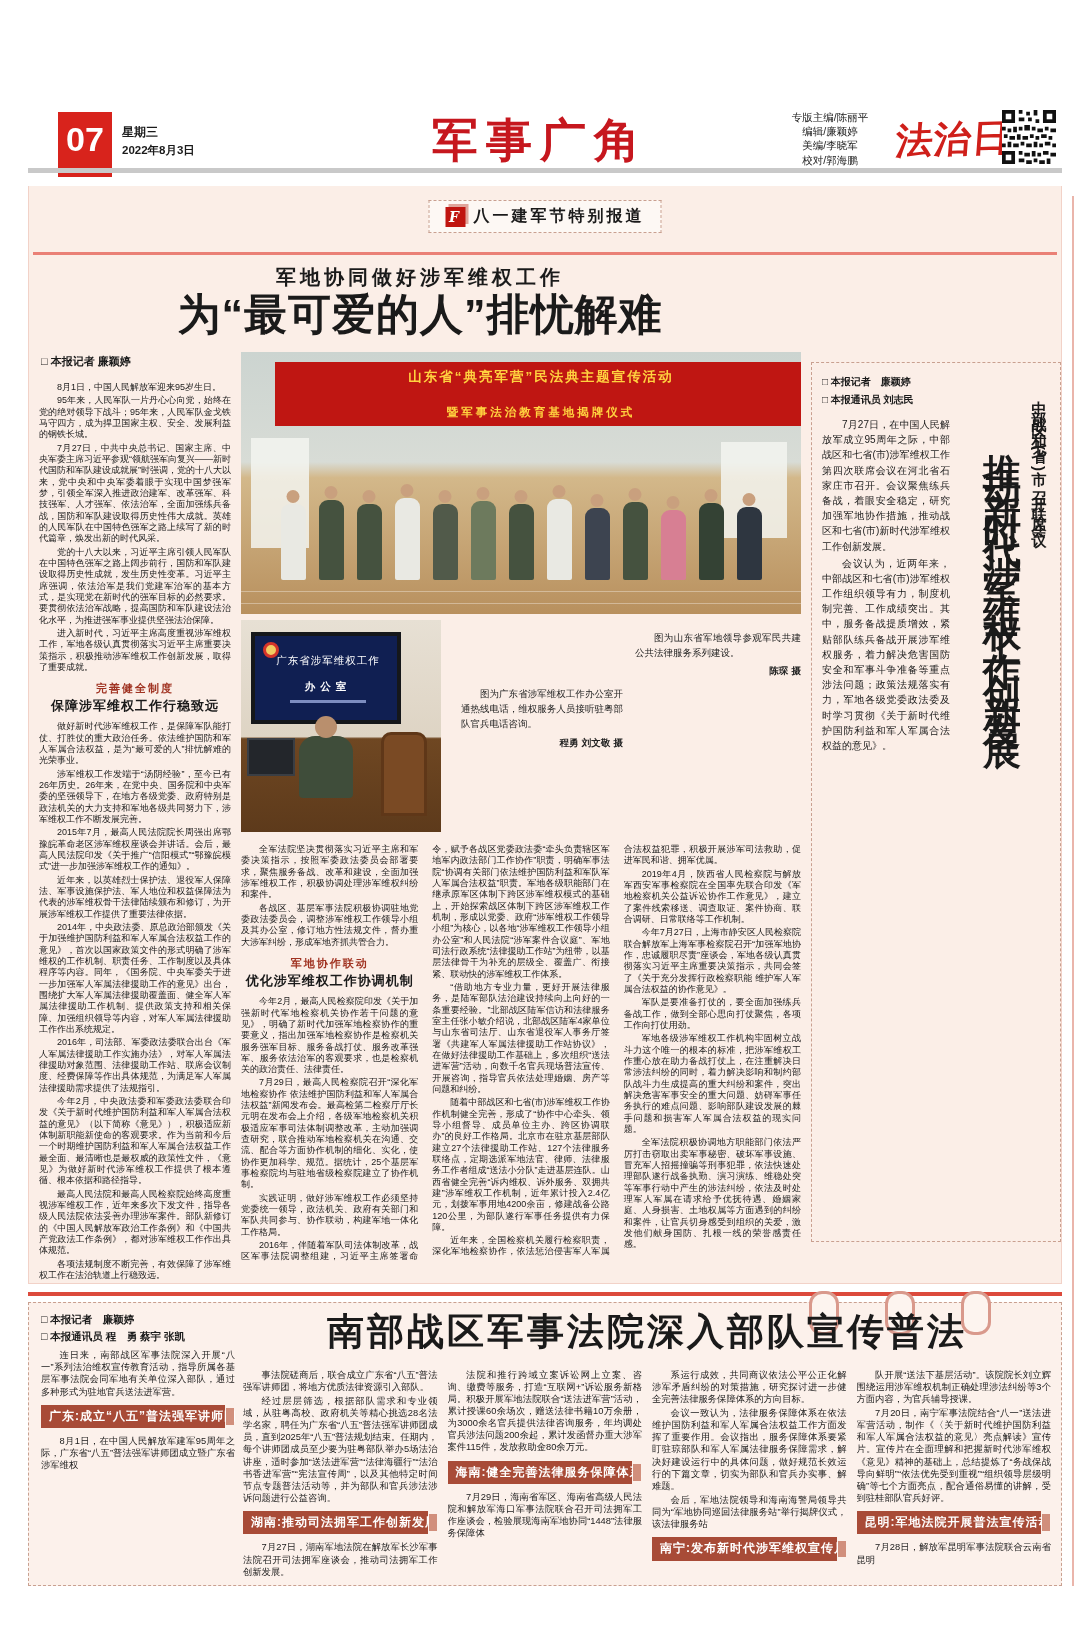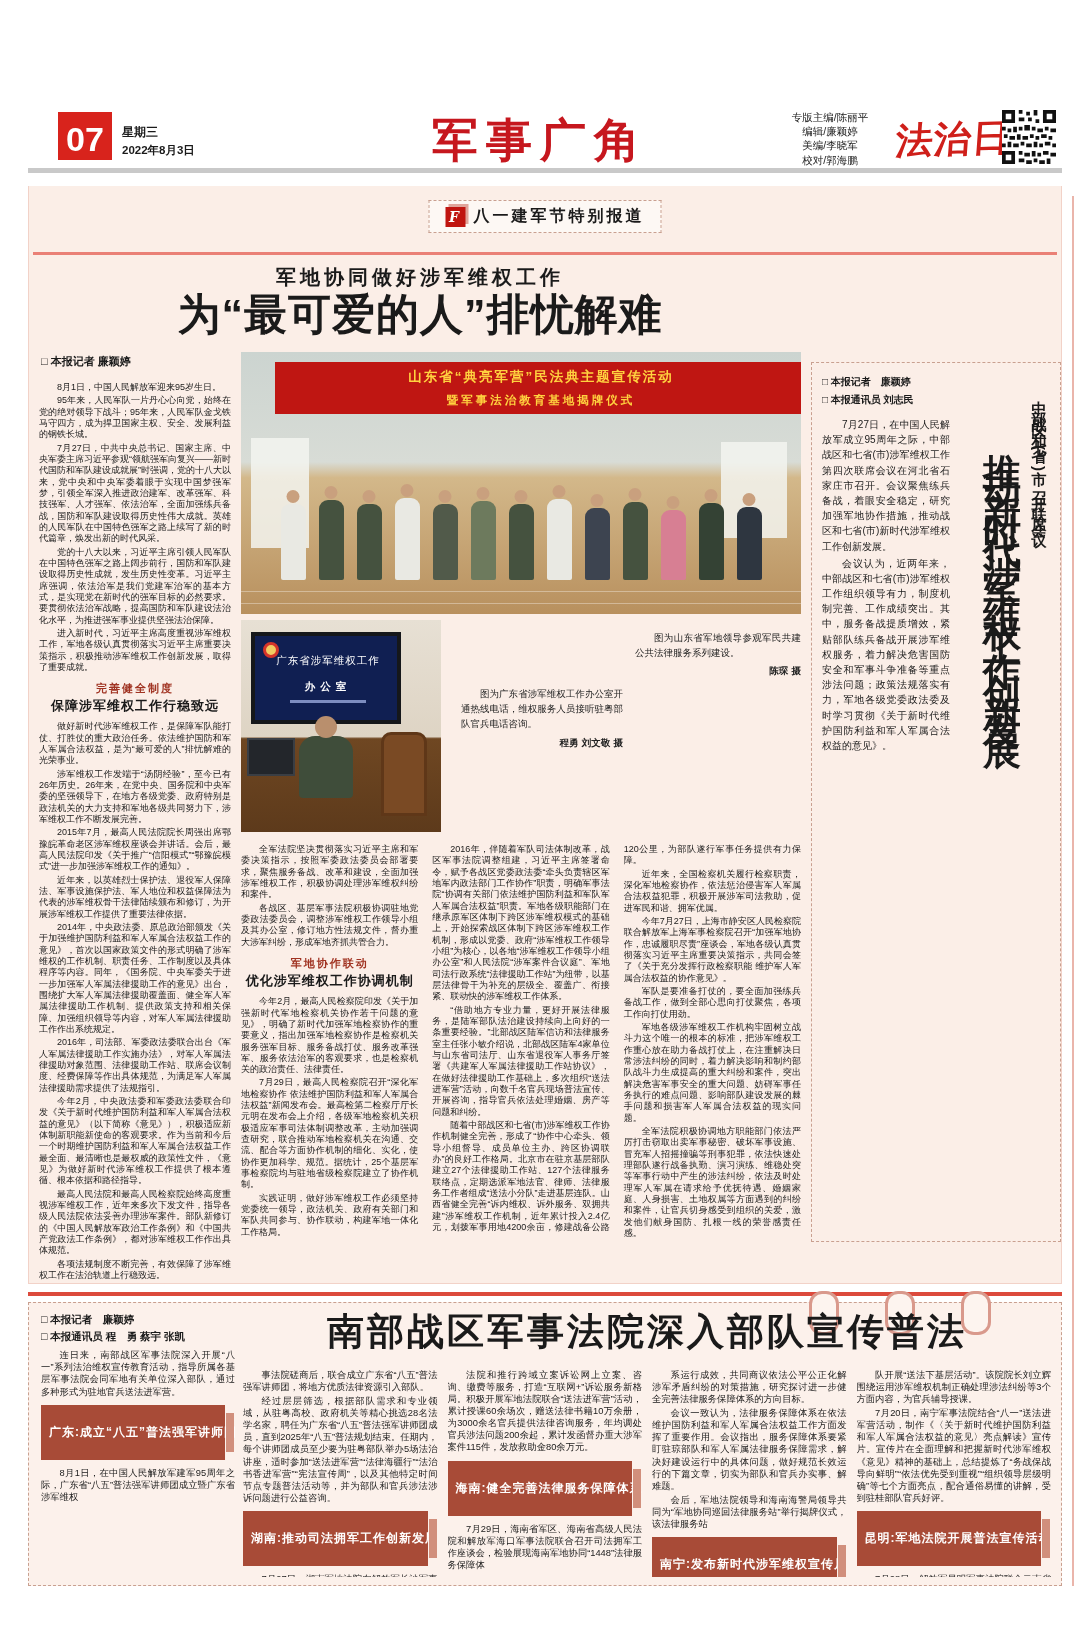--- a/index.html
+++ b/index.html
@@ -1,20 +1,20 @@
 <!DOCTYPE html>
 <html><head>
 <meta charset="utf-8">
 <style>
   html,body{margin:0;padding:0;background:#fff;}
   body{font-family:"Liberation Sans",sans-serif;color:#1a1a1a;}
   #page{position:relative;width:1080px;height:1641px;margin:0 auto;background:#fff;overflow:hidden;}
 
   
-  .pageno{position:absolute;left:58px;top:112px;width:54px;height:48px;background:#d8231c;color:#fff;
+  .pageno{position:absolute;left:58px;top:112px;width:54px;height:65px;background:#d8231c;color:#fff;
           font-weight:900;font-size:34px;line-height:54px;text-align:center;}
   .dateblk{position:absolute;left:122px;top:124px;}
   .weekday{font-size:12px;font-weight:700;}
   .date{font-size:11.5px;font-weight:700;margin-top:2px;}
   .section-title{position:absolute;left:50%;top:110px;transform:translateX(-50%);margin:0;
           color:#c6171e;font-size:46px;font-weight:900;letter-spacing:8px;white-space:nowrap;}
   .editors{position:absolute;left:770px;top:110px;width:120px;text-align:center;}
   .editors .para{margin:0;font-size:10.5px;line-height:1.35;color:#222;text-indent:0;}
   .masthead{position:absolute;left:896px;top:114px;color:#cf1f1a;font-family:"DejaVu Serif",serif;
           font-weight:900;font-size:37px;letter-spacing:1px;transform:skewX(-6deg) rotate(-2deg);white-space:nowrap;}
@@ -36,33 +36,33 @@
   .headline{position:absolute;left:0;top:100px;width:782px;margin:0;text-align:center;
             font-size:43px;font-weight:900;letter-spacing:1px;}
   .mbyline{position:absolute;left:12px;top:168px;font-size:11px;font-weight:700;}
 
   
   .flowcol .para{margin:0 0 2px;text-indent:2em;text-align:justify;}
   .colhead{text-align:center;margin:9px 0 7px;}
   .ch1{font-family:"DejaVu Serif",serif;font-size:11px;color:#a03322;font-weight:700;letter-spacing:2px;}
   .ch2{font-size:13px;font-weight:800;margin-top:2px;letter-spacing:1px;}
   .tagbox{display:block;background:#a84b37;color:#fff;font-weight:700;font-size:12.5px;
-          padding:20px 8px;margin:7px 10px 7px 0;position:relative;letter-spacing:1px;white-space:nowrap;}
+          padding:4px 8px;margin:7px 10px 7px 0;position:relative;letter-spacing:1px;white-space:nowrap;}
   .tagbox::after{content:"";position:absolute;right:-9px;top:15%;width:8px;height:70%;background:#d18f7c;}
 
   .col1{position:absolute;left:10px;top:196px;width:192px;height:902px;overflow:hidden;
         font-size:9px;line-height:1.26;}
 
   
   .photo1{position:absolute;left:212px;top:166px;width:560px;height:262px;overflow:hidden;
           background:linear-gradient(#ccd4d0 0%,#d8dcd6 42%,#d3b88a 48%,#b8905e 100%);}
   .banner{position:absolute;left:6%;top:10px;width:88%;background:#bf1612;color:#ffd23f;
           text-align:center;padding:6px 20px;}
   .banner .b1{font-size:13.5px;font-weight:700;letter-spacing:2px;}
-  .banner .b2{font-size:11.5px;font-weight:700;letter-spacing:3px;margin-top:7px;}
+  .banner .b2{font-size:11.5px;font-weight:700;letter-spacing:3px;margin-top:19px;}
   .wallpanel{position:absolute;background:#f3f4f0;opacity:.85;}
   .crowd{position:absolute;left:0;right:0;bottom:34px;display:flex;justify-content:center;gap:13px;align-items:flex-end;}
   .crowd i{display:block;width:25px;height:76px;border-radius:9px 9px 2px 2px;position:relative;}
   .crowd i::before{content:"";position:absolute;top:-14px;left:50%;transform:translateX(-50%);
           width:13px;height:13px;border-radius:50%;background:#c9a07e;}
   .crowd i:nth-child(1){background:#e9e9e3;}
   .crowd i:nth-child(2){background:#45523f;height:80px;}
   .crowd i:nth-child(3){background:#45523f;}
   .crowd i:nth-child(4){background:#e9e9e3;height:82px;}
   .crowd i:nth-child(5){background:#515a4a;}
@@ -247,20 +247,21 @@
           <div class="ch1">军地协作联动</div>
           <div class="ch2">优化涉军维权工作协调机制</div>
         </div>
         <p class="para">今年2月，最高人民检察院印发《关于加强新时代军地检察机关协作若干问题的意见》，明确了新时代加强军地检察协作的重要意义，指出加强军地检察协作是检察机关服务强军目标、服务备战打仗、服务改革强军、服务依法治军的客观要求，也是检察机关的政治责任、法律责任。</p>
         <p class="para">7月29日，最高人民检察院召开“深化军地检察协作 依法维护国防利益和军人军属合法权益”新闻发布会。最高检第二检察厅厅长元明在发布会上介绍，各级军地检察机关积极适应军事司法体制调整改革，主动加强调查研究，联合推动军地检察机关在沟通、交流、配合等方面协作机制的细化、实化，使协作更加科学、规范。据统计，25个基层军事检察院均与驻地省级检察院建立了协作机制。</p>
         <p class="para">实践证明，做好涉军维权工作必须坚持党委统一领导，政法机关、政府有关部门和军队共同参与、协作联动，构建军地一体化工作格局。</p>
         <p class="para">2016年，伴随着军队司法体制改革，战区军事法院调整组建，习近平主席签署命令，赋予各战区党委政法委“牵头负责辖区军地军内政法部门工作协作”职责，明确军事法院“协调有关部门依法维护国防利益和军队军人军属合法权益”职责。军地各级职能部门在继承原军区体制下跨区涉军维权模式的基础上，开始探索战区体制下跨区涉军维权工作机制，形成以党委、政府“涉军维权工作领导小组”为核心，以各地“涉军维权工作领导小组办公室”和人民法院“涉军案件合议庭”、军地司法行政系统“法律援助工作站”为纽带，以基层法律骨干为补充的层级全、覆盖广、衔接紧、联动快的涉军维权工作体系。</p>
         <p class="para">“借助地方专业力量，更好开展法律服务，是陆军部队法治建设持续向上向好的一条重要经验。”北部战区陆军信访和法律服务室主任张小敏介绍说，北部战区陆军4家单位与山东省司法厅、山东省退役军人事务厅签署《共建军人军属法律援助工作站协议》，在做好法律援助工作基础上，多次组织“送法进军营”活动，向数千名官兵现场普法宣传、开展咨询，指导官兵依法处理婚姻、房产等问题和纠纷。</p>
         <p class="para">随着中部战区和七省(市)涉军维权工作协作机制健全完善，形成了“协作中心牵头、领导小组督导、成员单位主办、跨区协调联办”的良好工作格局。北京市在驻京基层部队建立27个法律援助工作站、127个法律服务联络点，定期选派军地法官、律师、法律服务工作者组成“送法小分队”走进基层连队。山西省健全完善“诉内维权、诉外服务、双拥共建”涉军维权工作机制，近年累计投入2.4亿元，划拨军事用地4200余亩，修建战备公路120公里，为部队遂行军事任务提供有力保障。</p>
         <p class="para">近年来，全国检察机关履行检察职责，深化军地检察协作，依法惩治侵害军人军属合法权益犯罪，积极开展涉军司法救助，促进军民和谐、拥军优属。</p>
+        <p class="para">2019年4月，陕西省人民检察院与解放军西安军事检察院在全国率先联合印发《军地检察机关公益诉讼协作工作意见》，建立了案件线索移送、调查取证、案件协商、联合调研、日常联络等工作机制。</p>
         <p class="para">今年7月27日，上海市静安区人民检察院联合解放军上海军事检察院召开“加强军地协作，忠诚履职尽责”座谈会，军地各级认真贯彻落实习近平主席重要决策指示，共同会签了《关于充分发挥行政检察职能 维护军人军属合法权益的协作意见》。</p>
         <p class="para">军队是要准备打仗的，要全面加强练兵备战工作，做到全部心思向打仗聚焦，各项工作向打仗用劲。</p>
         <p class="para">军地各级涉军维权工作机构牢固树立战斗力这个唯一的根本的标准，把涉军维权工作重心放在助力备战打仗上，在注重解决日常涉法纠纷的同时，着力解决影响和制约部队战斗力生成提高的重大纠纷和案件，突出解决危害军事安全的重大问题、妨碍军事任务执行的难点问题、影响部队建设发展的棘手问题和损害军人军属合法权益的现实问题。</p>
         <p class="para">全军法院积极协调地方职能部门依法严厉打击窃取出卖军事秘密、破坏军事设施、冒充军人招摇撞骗等刑事犯罪，依法快速处理部队遂行战备执勤、演习演练、维稳处突等军事行动中产生的涉法纠纷，依法及时处理军人军属在请求给予优抚待遇、婚姻家庭、人身损害、土地权属等方面遇到的纠纷和案件，让官兵切身感受到组织的关爱，激发他们献身国防、扎根一线的荣誉感责任感。</p>
       </div>
 
     <aside class="rbox">
       <div class="rtext">
         <div class="rbylines">
           <div>□ 本报记者　廉颖婷</div>

